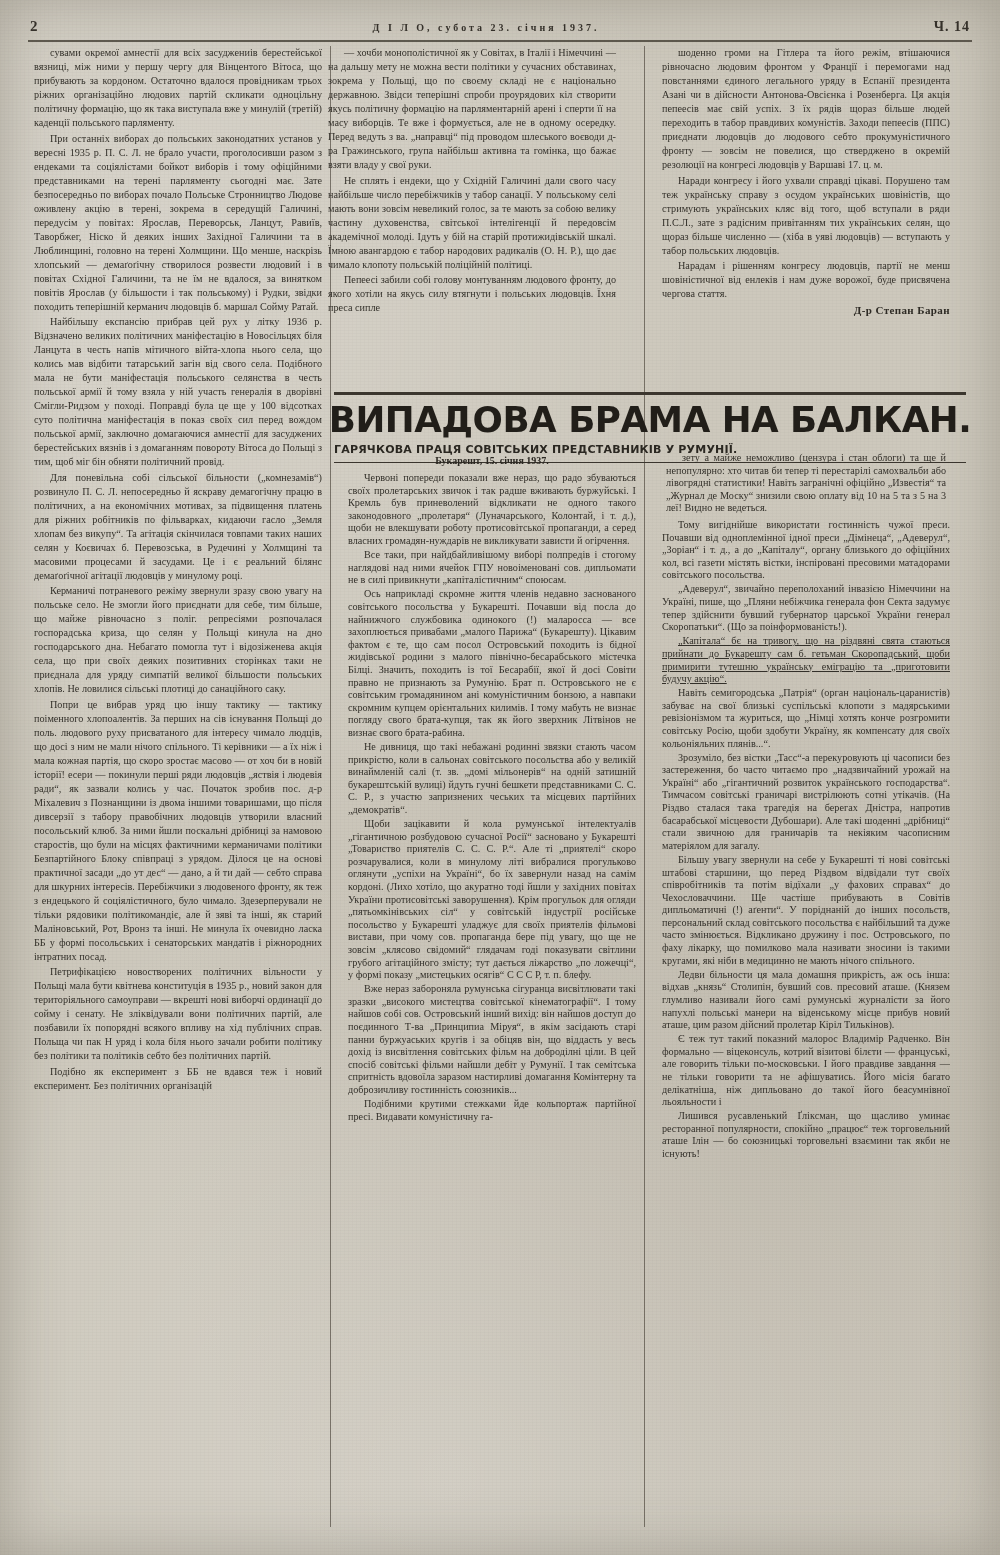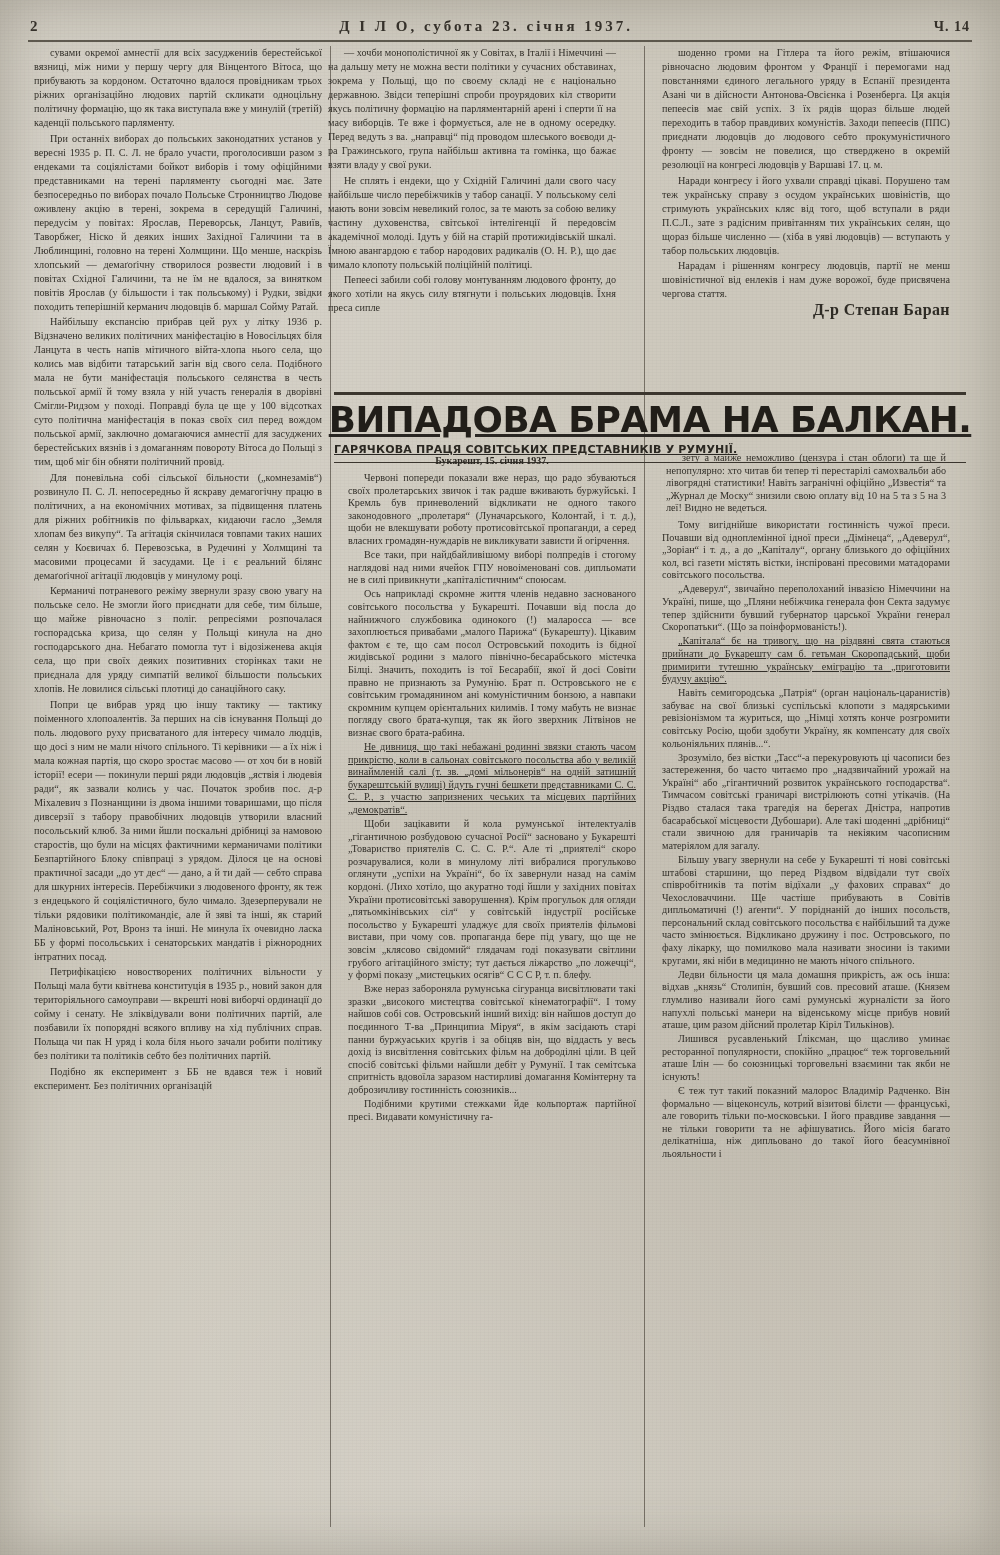--- a/index.html
+++ b/index.html
@@ -51,21 +51,21 @@
     justify-content: space-between;
     font-family: "Liberation Serif", serif;
   }
   .masthead .folio {
     font-size: 15px;
     font-weight: bold;
     letter-spacing: 1px;
     color: #332f29;
   }
   .masthead .title-line {
-    font-size: 15px;
+    font-size: 10px;
     font-weight: bold;
     letter-spacing: 3px;
     color: #332f29;
     white-space: nowrap;
   }
   .masthead .issue {
     font-size: 14px;
     font-weight: bold;
     letter-spacing: 1px;
     color: #332f29;
@@ -120,39 +120,38 @@
     width: 288px;
     font-size: 10.2px;
     line-height: 12.6px;
     text-align: justify;
     color: #33302a;
   }
 
   
   .signoff {
     text-align: right;
-    font-size: 16px;
+    font-size: 11px;
     font-weight: bold;
     letter-spacing: 0.4px;
     margin-top: 8px;
     color: #2e2b25;
     text-indent: 0;
   }
 
   
   .banner {
     position: absolute;
     left: 334px;
     top: 392px;
     width: 632px;
     border-top: 3px solid #3b362e;
     border-bottom: 1.5px solid #3b362e;
     padding: 6px 0 4px 0;
     background: transparent;
-    text-decoration: underline;
   }
   .banner h1 {
     margin: 0;
     font-family: "DejaVu Sans", sans-serif;
     font-weight: bold;
     font-size: 35px;
     letter-spacing: -0.5px;
     text-align: center;
     color: #211e19;
     line-height: 38px;
@@ -221,34 +220,34 @@
   <div class="banner">
     <h1>ВИПАДОВА БРАМА НА БАЛКАН.</h1>
     <h2>ГАРЯЧКОВА ПРАЦЯ СОВІТСЬКИХ ПРЕДСТАВНИКІВ У РУМУНІЇ.</h2>
   </div>
   <div class="dateline">Букарешт, 15. січня 1937.</div>
 
   <div class="col-lower" style="left:348px; top:472px;">
     <p style="text-indent:16px; margin:0;">Червоні попереди показали вже нераз, що радо збуваються своїх пролетарських звичок і так радше вживають буржуйські. І Кремль був приневолений відкликати не одного такого законодовного „пролетаря“ (Луначарського, Колонтай, і т. д.), щоби не влекшувати роботу протисовітської пропаганди, а серед власних громадян-нуждарів не викликувати зависти й огірчення.</p>
     <p style="text-indent:16px; margin:1.5px 0 0 0;">Все таки, при найдбайливішому виборі полпредів і стогому наглядові над ними ячейок ГПУ новоіменовані сов. дипльомати не в силі привикнути „капіталістичним“ споюсам.</p>
     <p style="text-indent:16px; margin:1.5px 0 0 0;">Ось наприкладі скромне життя членів недавно заснованого совітського посольства у Букарешті. Почавши від посла до найнижчого службовика одинокого (!) маларосса — все захоплюється привабами „малого Парижа“ (Букарешту). Цікавим фактом є те, що сам посол Островський походить із бідної жидівської родини з малого північно-бесарабського містечка Білці. Значить, походить із тої Бесарабії, якої й досі Совіти правно не признають за Румунію. Брат п. Островського не є совітським громадянином ані комуністичним бонзою, а навпаки скромним купцем орієнтальних килимів. І тому мабуть не визнає погляду свого брата-купця, так як його зверхник Літвінов не визнає свого брата-рабина.</p>
-    <p style="text-indent:16px; margin:1.5px 0 0 0;text-decoration:underline;">Не дивниця, що такі небажані родинні звязки стають часом прикрістю, коли в сальонах совітського посольства або у великій винаймленій салі (т. зв. „домі мільонерів“ на одній затишній букарештській вулиці) йдуть гучні бешкети представниками С. С. С. Р., з участю запризнених чеських та місцевих партійних „демократів“.</p>
+    <p style="text-indent:16px; margin:1.5px 0 0 0;">Не дивниця, що такі небажані родинні звязки стають часом прикрістю, коли в сальонах совітського посольства або у великій винаймленій салі (т. зв. „домі мільонерів“ на одній затишній букарештській вулиці) йдуть гучні бешкети представниками С. С. С. Р., з участю запризнених чеських та місцевих партійних „демократів“.</p>
     <p style="text-indent:16px; margin:1.5px 0 0 0;">Щоби зацікавити й кола румунської інтелектуалів „гігантичною розбудовою сучасної Росії“ засновано у Букарешті „Товариство приятелів С. С. С. Р.“. Але ті „приятелі“ скоро розчарувалися, коли в минулому літі вибралися прогульково оглянути „успіхи на Україні“, бо їх завернули назад на самім кордоні. (Лихо хотіло, що акуратно тоді йшли у західних повітах України протисовітські заворушення). Крім прогульок для огляди „пятьомкінівських сіл“ у совітській індустрії російське посольство у Букарешті уладжує для своїх приятелів фільмові вистави, при чому сов. пропаганда бере під увагу, що ще не зовсім „клясово свідомий“ глядачам годі показувати світлини грубого агітаційного змісту; тут дається ліжарство „по ложечці“, у формі показу „мистецьких осягів“ С С С Р, т. п. блефу.</p>
     <p style="text-indent:16px; margin:1.5px 0 0 0;">Вже нераз забороняла румунська сігуранца висвітлювати такі зразки „високого мистецтва совітської кінематографії“. І тому найшов собі сов. Островський інший вихід: він найшов доступ до поєдинного Т-ва „Принципиа Міруя“, в якім засідають старі панни буржуаських кругів і за обіцяв він, що віддасть у весь дохід із висвітлення совітських фільм на доброділні ціли. В цей спосіб совітські фільми найшли дебіт у Румунії. І так семітська спритність вдовоїла заразом настирливі домагання Комінтерну та доброзичливу гостинність союзників...</p>
     <p style="text-indent:16px; margin:1.5px 0 0 0;">Подібними крутими стежками йде кольпортаж партійної пресі. Видавати комуністичну га-</p>
   </div>
 
   <div class="col-lower" style="left:662px; top:448px;">
     <p style="text-indent:16px; margin:4px;">зету а майже неможливо (цензура і стан облоги) та ще й непопулярно: хто читав би тепер ті перестарілі самохвальби або лівогрядні статистики! Навіть загранічні офіційно „Известія“ та „Журнал де Моску“ знизили свою оплату від 10 на 5 та з 5 на 3 леї! Видно не ведеться.</p>
     <p style="text-indent:16px; margin:1.5px 0 0 0;">Тому вигіднійше використати гостинність чужої преси. Почавши від одноплемінної ідної преси „Дімінеца“, „Адеверул“, „Зоріан“ і т. д., а до „Капіталу“, органу близького до офіційних кол, всі газети містять вістки, інспіровані пресовими матадорами совітського посольства.</p>
     <p style="text-indent:16px; margin:1.5px 0 0 0;">„Адеверул“, звичайно переполоханий інвазією Німеччини на Україні, пише, що „Пляни небіжчика генерала фон Секта задумує тепер здійснити бувший губернатор царської України генерал Скоропатьки“. (Що за поінформованість!).</p>
     <p style="text-indent:16px; margin:1.5px 0 0 0;text-decoration:underline;">„Капітала“ бє на тривогу, що на різдвяні свята стаються прийнати до Букарешту сам б. гетьман Скоропадський, щоби примирити тутешню українську еміграцію та „приготовити будучу акцію“.</p>
     <p style="text-indent:16px; margin:1.5px 0 0 0;">Навіть семигородська „Патрія“ (орган національ-царанистів) забуває на свої близькі суспільські клопоти з мадярськими ревізіонізмом та журиться, що „Німці хотять конче розгромити совітську Росію, щоби здобути Україну, як компенсату для своїх кольоніяльних плянів...“.</p>
     <p style="text-indent:16px; margin:1.5px 0 0 0;">Зрозуміло, без вістки „Тасс“-а перекуровують ці часописи без застереження, бо часто читаємо про „надзвичайний урожай на Україні“ або „гігантичний розвиток українського господарства“. Тимчасом совітські граничарі вистрілюють сотні утікачів. (На Різдво сталася така трагедія на берегах Дністра, напротив басарабської місцевости Дубошари). Але такі шоденні „дрібниці“ стали звичною для граничарів та некіяким часописним матеріялом для загалу.</p>
     <p style="text-indent:16px; margin:1.5px 0 0 0;">Більшу увагу звернули на себе у Букарешті ті нові совітські штабові старшини, що перед Різдвом відвідали тут своїх співробітників та потім відїхали „у фахових справах“ до Чехословаччини. Ще частіше прибувають в Совітів дипльоматичні (!) аґенти“. У поріднаній до інших посольств, персональний склад совітського посольства є найбільший та дуже часто змінюється. Відкликано дружину і пос. Островського, по фаху лікарку, що помилково мала називати зносини із такими кругами, які ніби в медицинно не мають нічого спільного.</p>
     <p style="text-indent:16px; margin:1.5px 0 0 0;">Ледви більности ця мала домашня прикрість, аж ось інша: відхав „князь“ Столипін, бувший сов. пресовий аташе. (Князем глумливо називали його самі румунські журналісти за його напухлі польські манери на віденському місце прибув новий аташе, цим разом дійсний пролетар Кіріл Тилькінов).</p>
+    <p style="text-indent:16px; margin:1.5px 0 0 0;">Є теж тут такий показний малорос Владимір Радченко. Він формально — віцеконсуль, котрий візитові білєти — француські, але говорить тільки по-московськи. І його правдиве завдання — не тільки говорити та не афішуватись. Його місія багато делікатніша, ніж дипльовано до такої його беасумнівної льояльности і</p>
     <p style="text-indent:16px; margin:1.5px 0 0 0;">Лишився русавленький Ґліксман, що щасливо уминає ресторанної популярности, спокійно „працює“ теж торговельний аташе Ілін — бо союзницькі торговельні взаємини так якби не існують!</p>
-    <p style="text-indent:16px; margin:1.5px 0 0 0;">Є теж тут такий показний малорос Владимір Радченко. Він формально — віцеконсуль, котрий візитові білєти — француські, але говорить тільки по-московськи. І його правдиве завдання — не тільки говорити та не афішуватись. Його місія багато делікатніша, ніж дипльовано до такої його беасумнівної льояльности і</p>
   </div>
 
   <div class="grain"></div>
   <div class="edge-shadow"></div>
 </div>
 
 </body></html>

